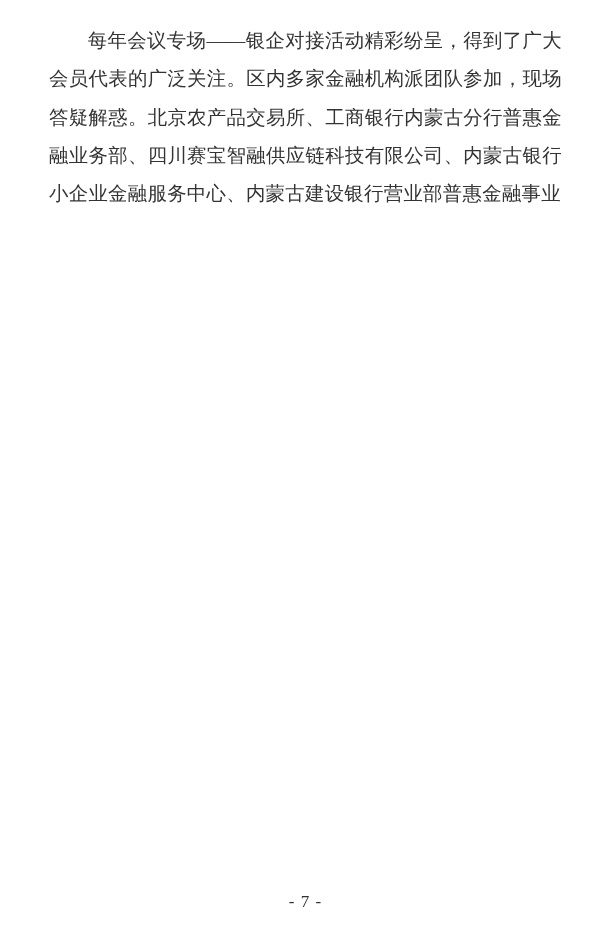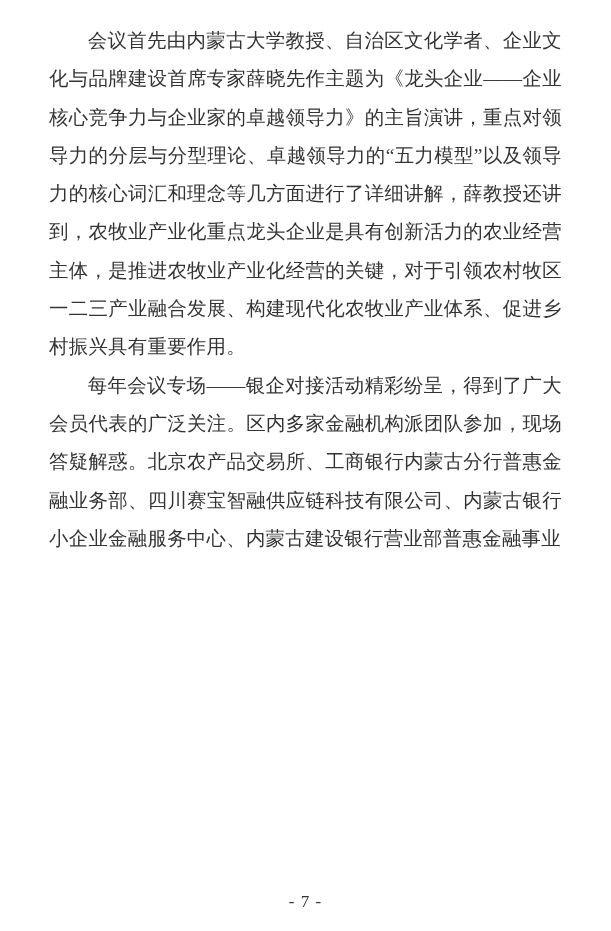--- a/index.html
+++ b/index.html
@@ -46,19 +46,18 @@
     font-size: 17px;
     line-height: 22px;
     letter-spacing: 1px;
   }
 </style>
 </head>
 <body>
 
 <div class="page">
   <div class="content">
-    <p>会议首先由内蒙古大学教授、自治区文化学者、企业文化与品牌建设首席专家薛晓先作主题为《龙头企业——企业核心竞争力与企业家的卓越领导力》的主旨演讲，重点对领导力的分层与分型理论、卓越领导力的“五力模型”以及领导力的核心词汇和理念等几方面进行了详细讲解，薛教授还讲到，农牧业产业化重点龙头企业是具有创新活力的农业经营主体，是推进农牧业产业化经营的关键，对于引领农村牧区一二三产业融合发展、构建现代化农牧业产业体系、促进乡村振兴具有重要作用。</p>
     <p>每年会议专场——银企对接活动精彩纷呈，得到了广大会员代表的广泛关注。区内多家金融机构派团队参加，现场答疑解惑。北京农产品交易所、工商银行内蒙古分行普惠金融业务部、四川赛宝智融供应链科技有限公司、内蒙古银行小企业金融服务中心、内蒙古建设银行营业部普惠金融事业</p>
   </div>
   <div class="footer">
     <span>- 7 -</span>
   </div>
 </div>
 
 </body></html>

